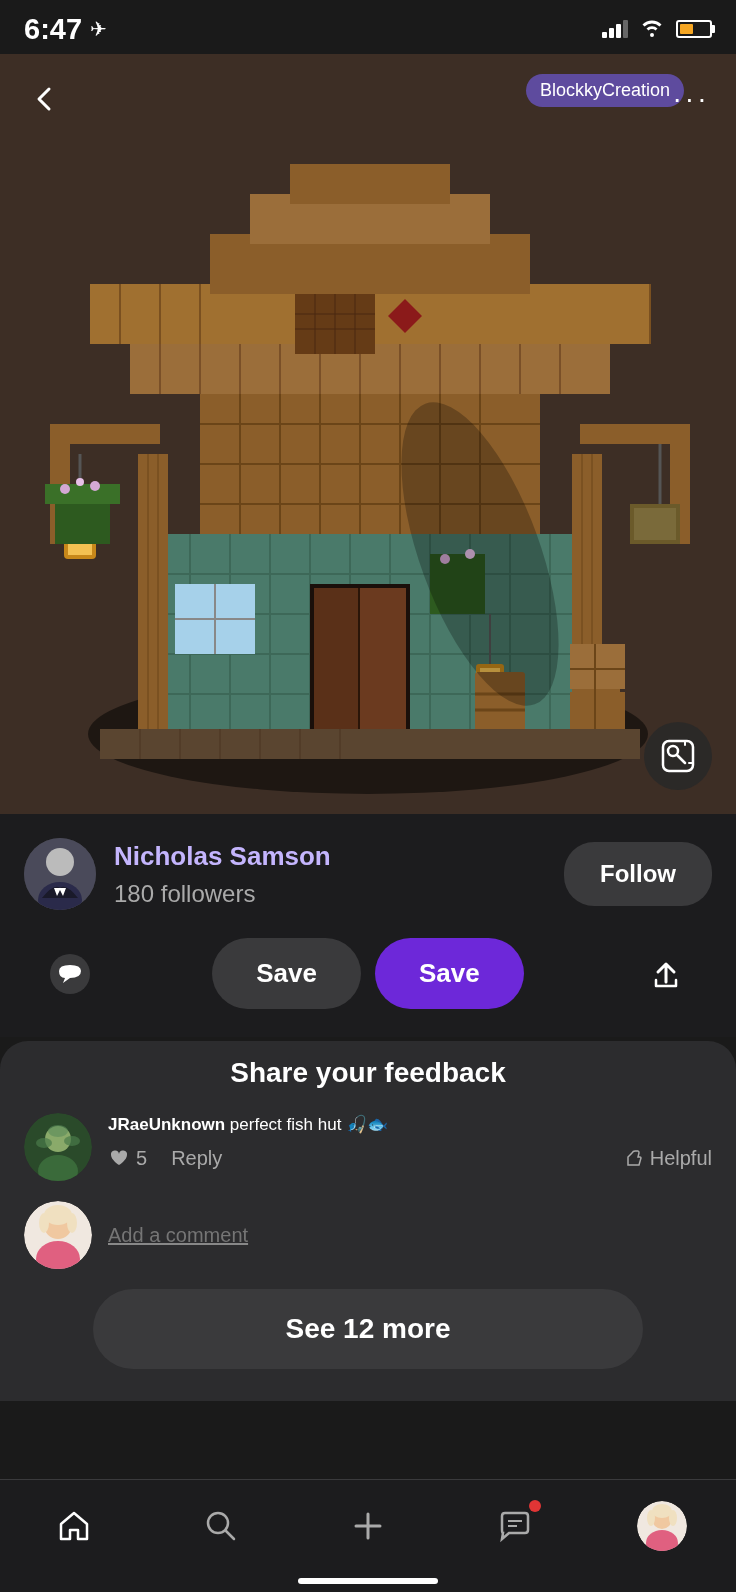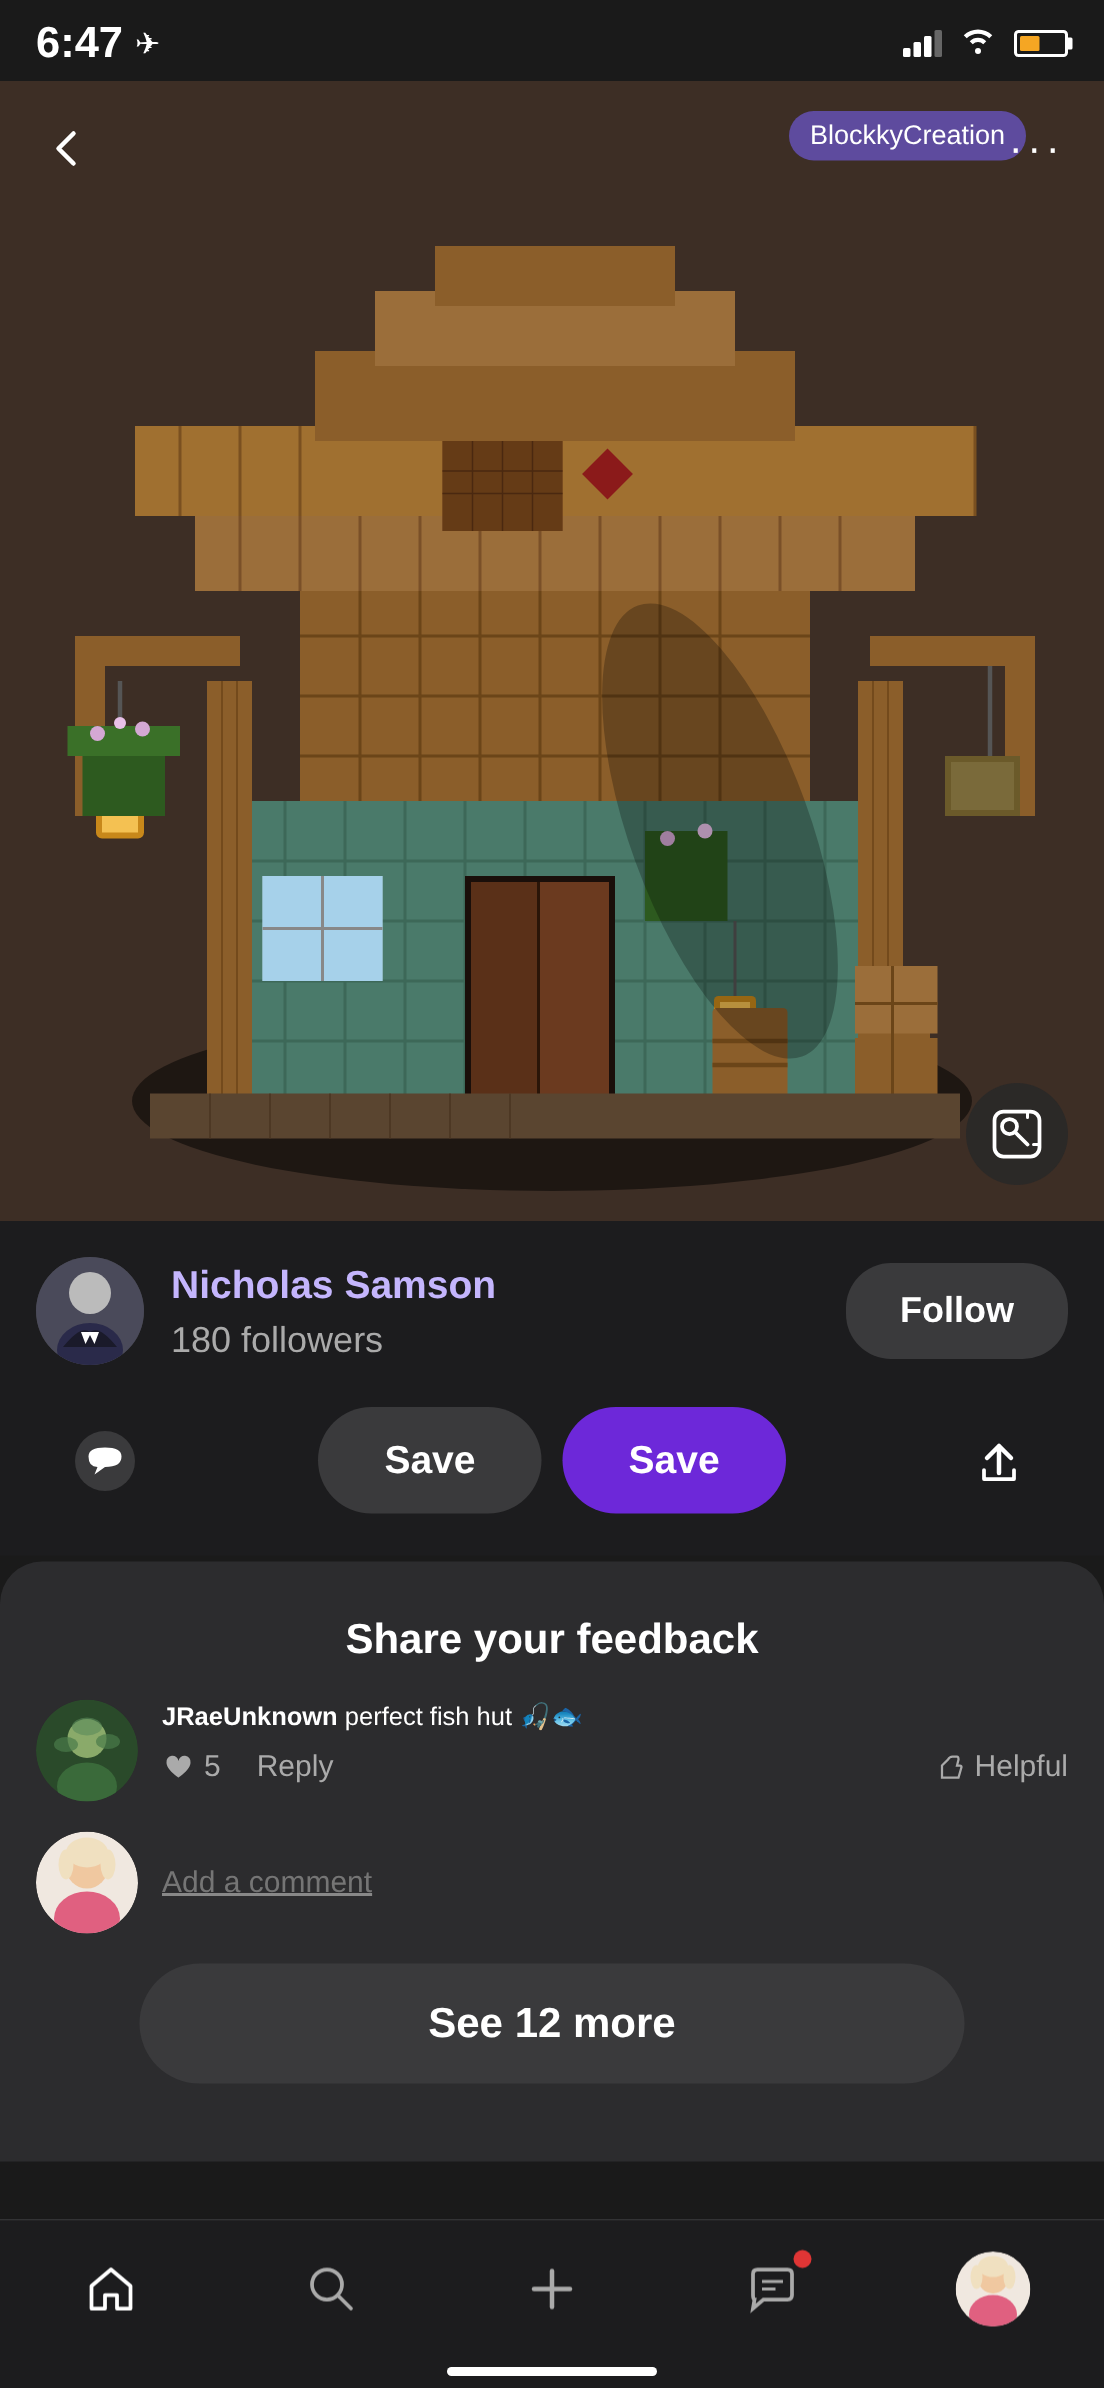--- a/index.html
+++ b/index.html
@@ -227,21 +227,21 @@
       display: flex;
       align-items: center;
       justify-content: center;
       cursor: pointer;
     }
 
     
     .feedback-section {
       background: #2c2c2e;
       border-radius: 28px 28px 0 0;
-      padding: 36px 24px;
+      padding: 16px 24px;
       margin-top: 4px;
     }
     .feedback-title {
       text-align: center;
       font-size: 28px;
       font-weight: 700;
       color: #fff;
       margin-bottom: 24px;
     }
     .comment-item {

